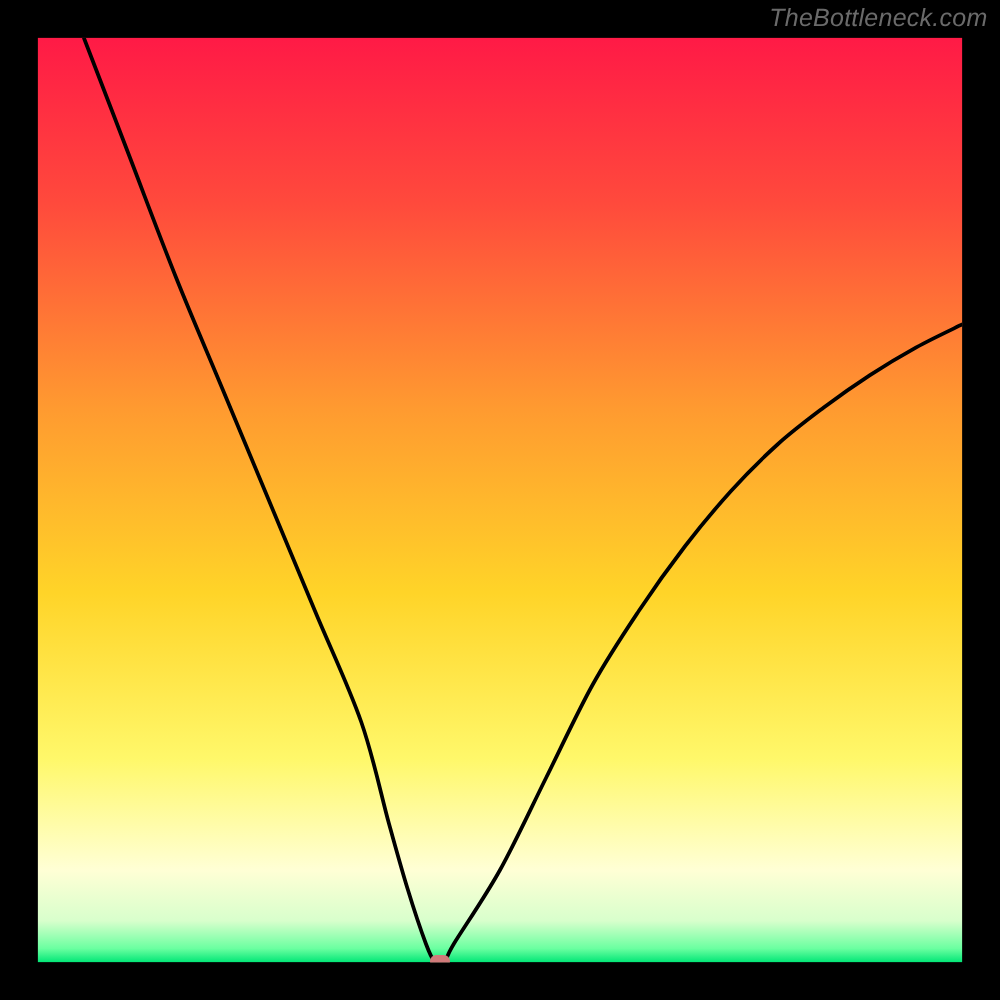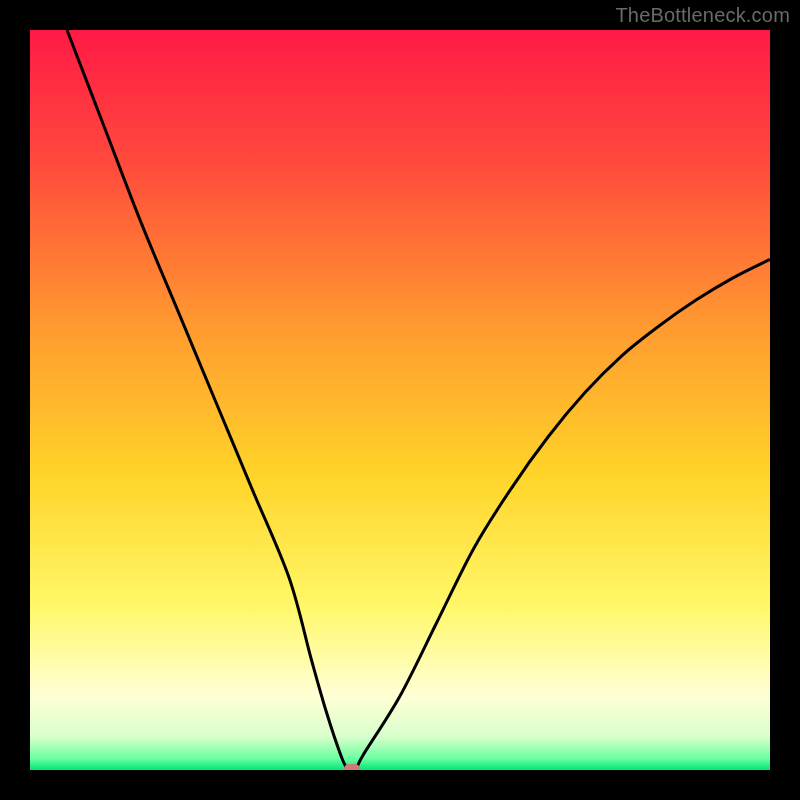--- a/index.html
+++ b/index.html
@@ -9,20 +9,21 @@
     height: 800px;
     background: #000;
     overflow: hidden;
     font-family: Arial, Helvetica, sans-serif;
   }
   .frame {
     position: relative;
     width: 800px;
     height: 800px;
     background: #000;
+    font-style: italic;
   }
   .attrib {
     position: absolute;
     top: 4px;
     right: 10px;
     color: #6a6a6a;
     font-size: 20px;
     letter-spacing: 0.2px;
     z-index: 4;
   }

